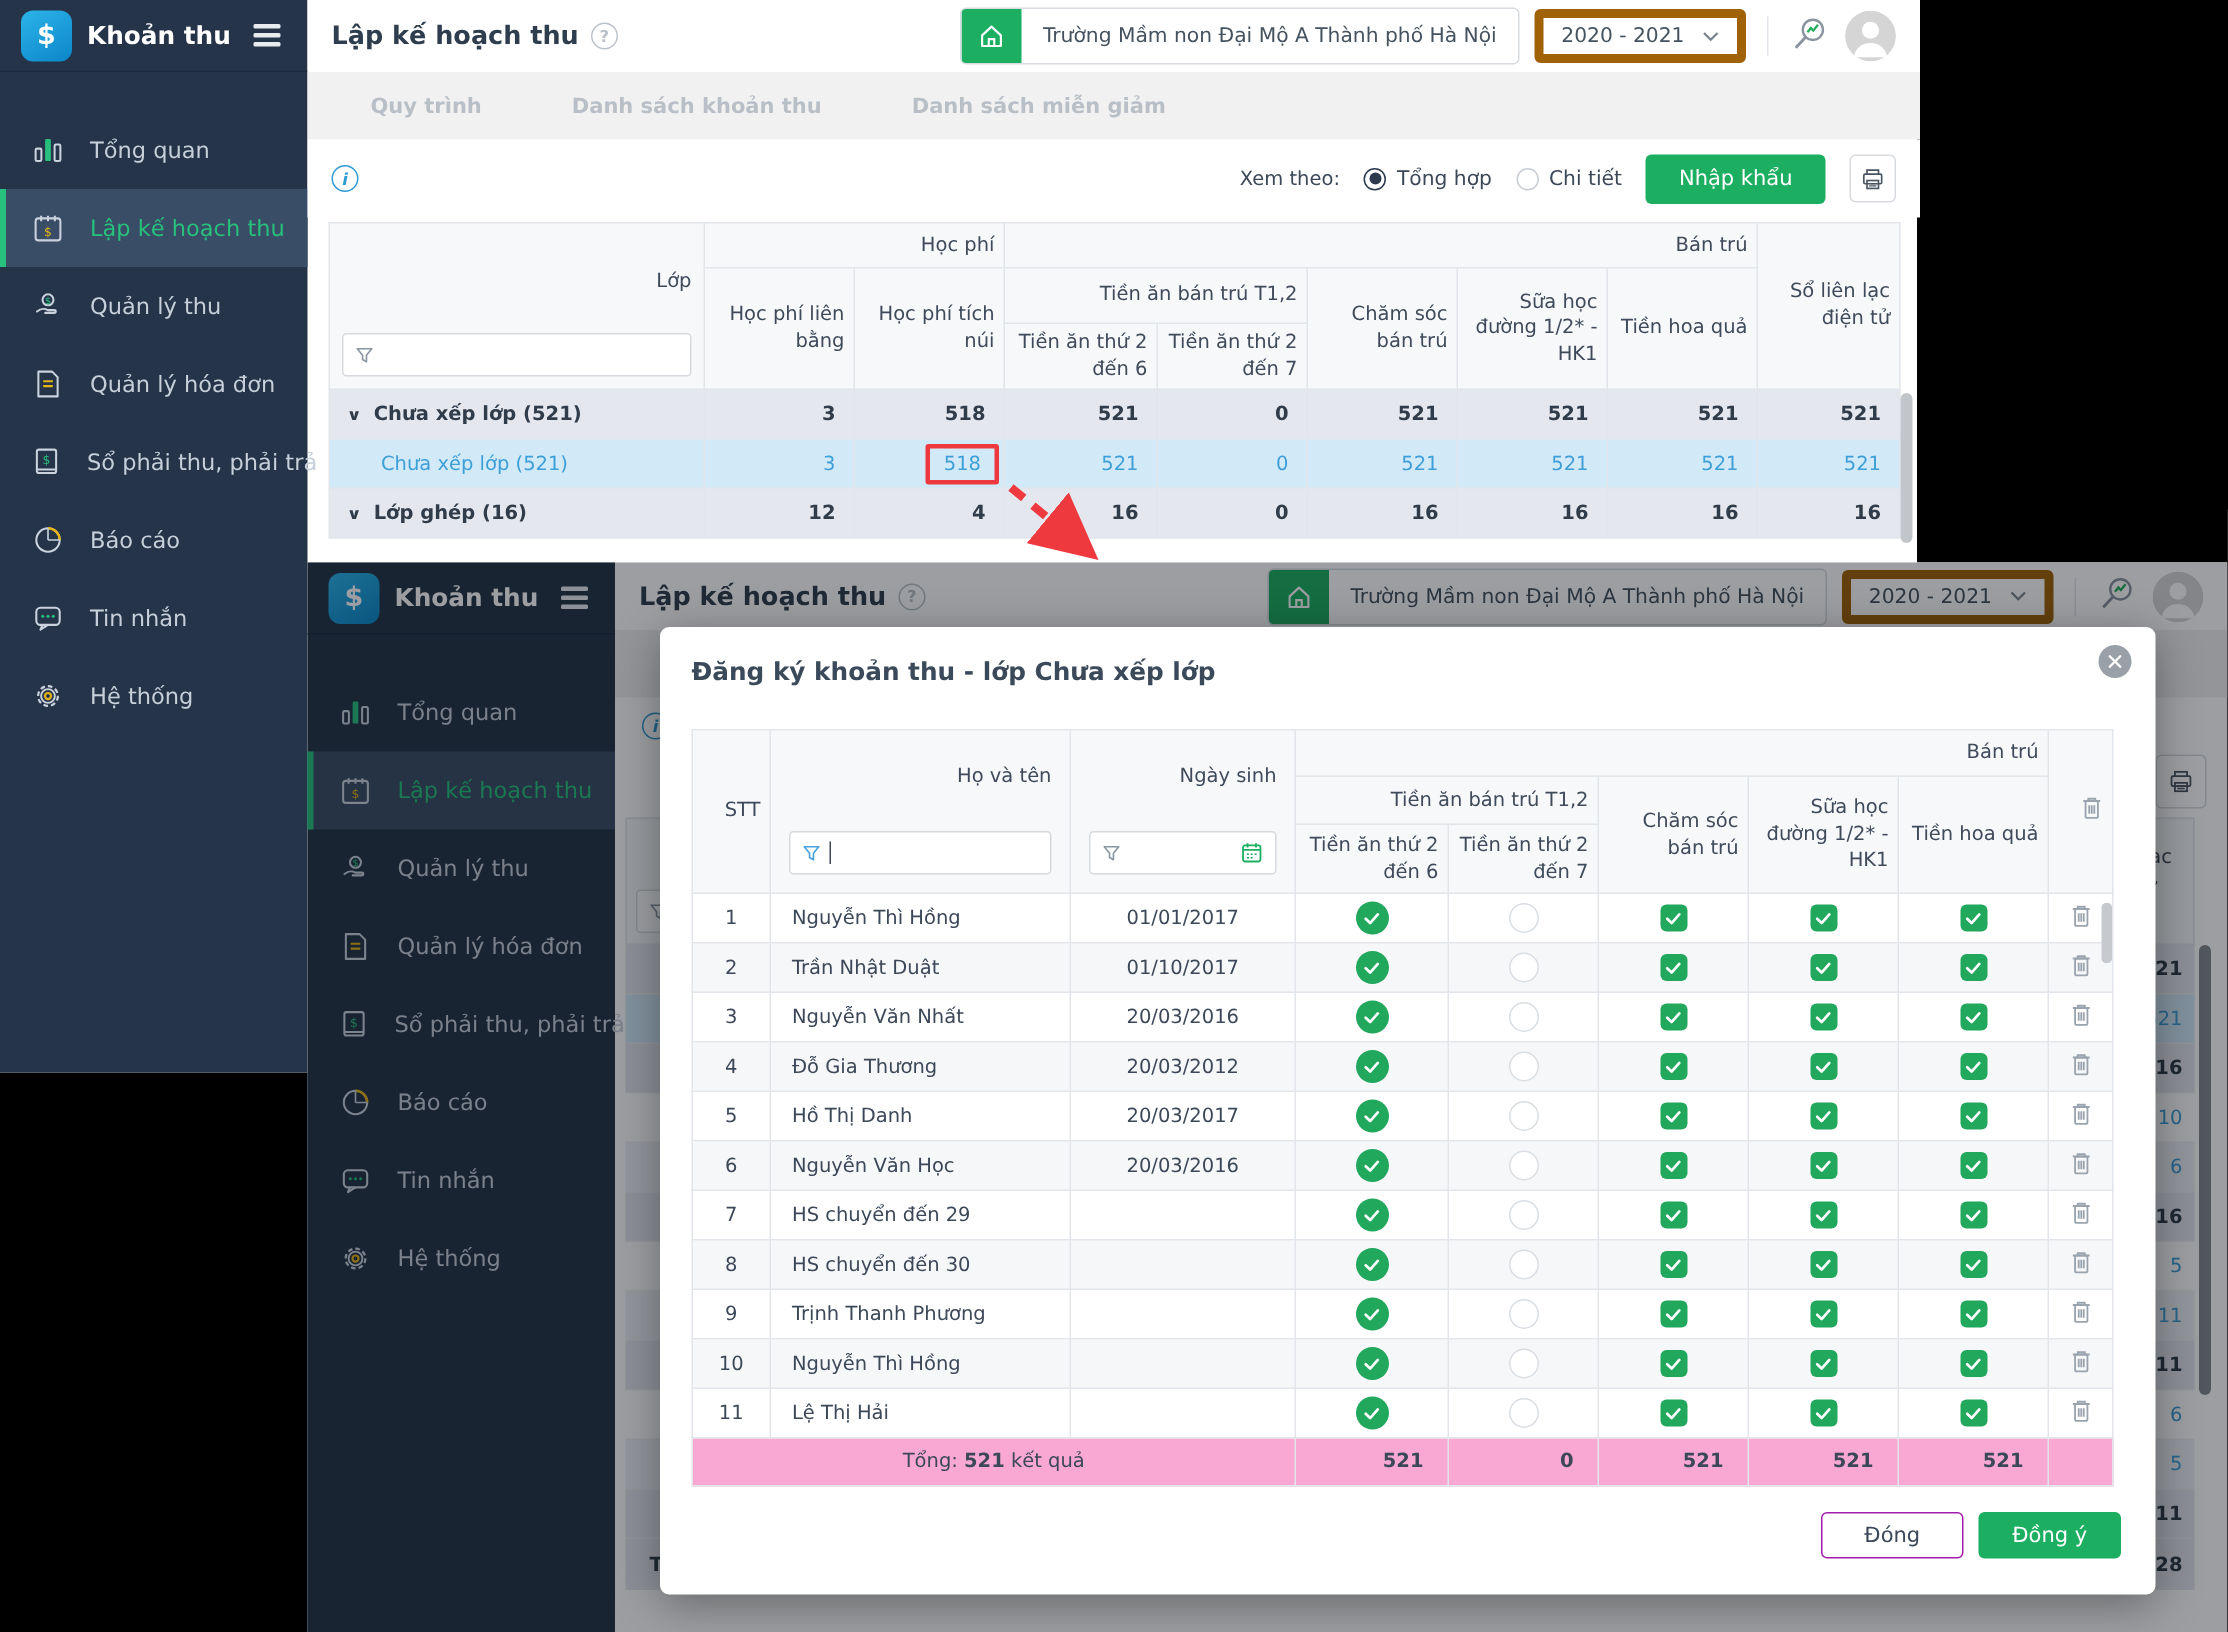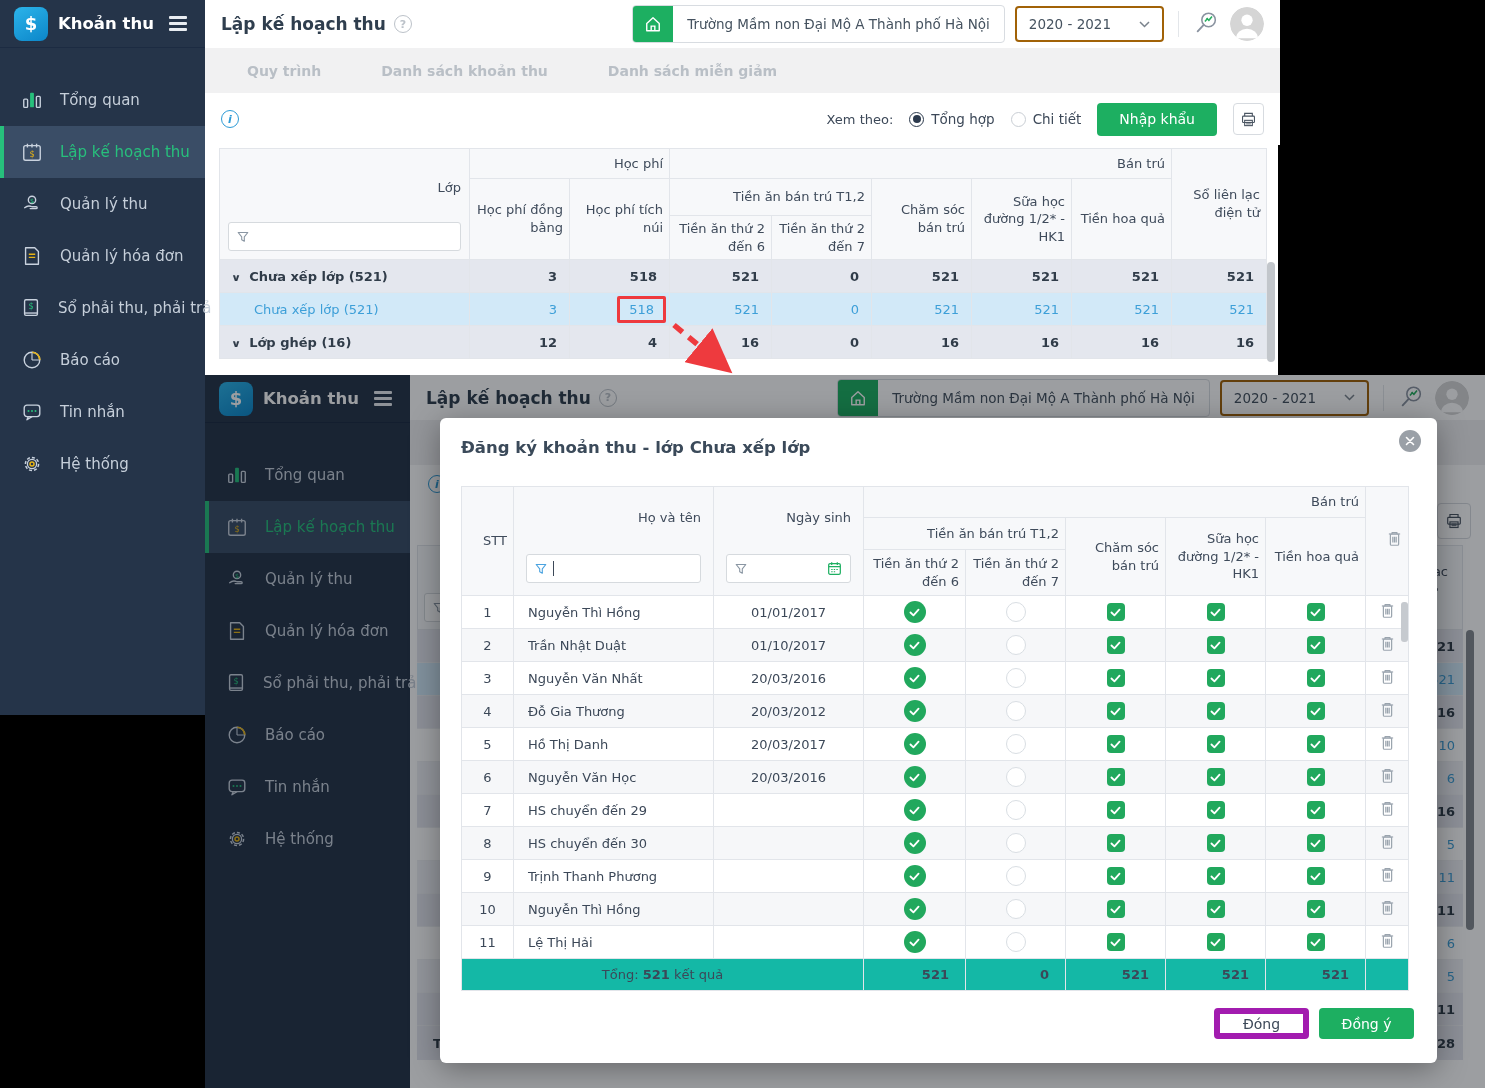--- a/index.html
+++ b/index.html
@@ -28,22 +28,22 @@
 
   .topbar{position:absolute;left:205px;top:0;width:1075px;height:48px;background:#fff;
           display:flex;align-items:center;padding:0 16px;gap:8px;}
   .page-title{font-size:17px;font-weight:600;color:#2f3e4e;white-space:nowrap;}
   .help-icon{width:18px;height:18px;border:1.5px solid #bcc2c9;border-radius:50%;color:#bcc2c9;
              font-size:11px;display:flex;align-items:center;justify-content:center;font-weight:bold;}
   .top-right{margin-left:auto;display:flex;align-items:center;gap:10px;}
   .school-box{display:flex;align-items:stretch;border:1px solid #d8dce1;border-radius:4px;overflow:hidden;height:38px;}
   .school-home{width:40px;background:#1daf61;display:flex;align-items:center;justify-content:center;}
   .school-name{display:flex;align-items:center;padding:0 14px;font-size:13.5px;color:#45525f;white-space:nowrap;}
-  .year-select{height:36px;border:2px solid #a16207;border-radius:4px;padding:0 12px;display:flex;
-               align-items:center;gap:28px;font-size:13.5px;color:#45525f;cursor:pointer;}
+  .year-select{height:36px;border:6px solid #a16207;border-radius:4px;padding:0 12px;display:flex;
+               align-items:center;gap:12px;font-size:13.5px;color:#45525f;cursor:pointer;}
   .vdiv{width:1px;height:26px;background:#e3e6ea;margin:0 4px;}
   .avatar{width:34px;height:34px;border-radius:50%;overflow:hidden;}
 
   
   .tabsbar{position:absolute;left:205px;top:48px;width:1075px;height:45px;background:#f1f1f2;
            display:flex;padding-left:12px;}
   .tab{padding:0 30px;display:flex;align-items:center;font-size:14px;font-weight:600;color:#b9bfc6;cursor:pointer;}
   .tab.active{background:#fff;color:#17a35b;border-top:3px solid #17a35b;}
   .hintbar{position:absolute;left:205px;top:93px;width:1075px;height:52px;background:#fff;
            display:flex;align-items:center;padding:0 16px;gap:10px;}
@@ -105,31 +105,31 @@
          box-shadow:0 6px 30px rgba(0,0,0,.35);z-index:10;}
   .modal-title{position:absolute;left:21px;top:20px;font-size:16.5px;font-weight:600;color:#3b4a5a;}
   .modal-close{position:absolute;top:12px;right:16px;width:22px;height:22px;border-radius:50%;background:#9aa0a7;
                display:flex;align-items:center;justify-content:center;cursor:pointer;}
   .gridM{position:absolute;left:21px;top:68px;width:947px;}
   .gridM td{height:33px;}
   .gridM tbody tr:nth-child(even) td{background:#f6f7f9;}
   .gridM td.c{text-align:center;}
   .gridM td.name{text-align:left;padding-left:14px;}
   .gridM .th-flex{display:flex;flex-direction:column;justify-content:space-between;height:96px;padding:16px 2px 6px;}
-  .gridM tfoot td{background:#14b8a6;font-weight:600;height:32px;}
+  .gridM tfoot td{background:#f9a8d4;font-weight:600;height:32px;}
   .gridM tfoot td.lbl{text-align:center;font-weight:400;color:#3c4858;}
   .gridM tfoot td.num{text-align:right;padding-right:16px;}
   .ck{display:inline-flex;align-items:center;justify-content:center;vertical-align:middle;}
   .ck-round{width:22px;height:22px;border-radius:50%;background:#21a85d;}
   .ck-round.off{background:#fff;border:1.5px solid #d9dee3;width:20px;height:20px;}
   .ck-sq{width:18px;height:18px;border-radius:4px;background:#21a85d;}
   .trash-btn{cursor:pointer;display:inline-flex;}
   .m-scroll{position:absolute;left:961px;top:184px;width:7px;height:40px;background:#c6cacf;border-radius:3px;}
   .modal-btns{position:absolute;right:23px;bottom:24px;display:flex;gap:10px;}
-  .btn-plain{width:95px;height:31px;border:6px solid #a21caf;border-radius:4px;background:#fff;color:#3c4858;
+  .btn-plain{width:95px;height:31px;border:1px solid #a21caf;border-radius:4px;background:#fff;color:#3c4858;
              font-size:14px;font-family:inherit;cursor:pointer;}
   .btn-ok{width:95px;height:31px;border:none;border-radius:4px;background:#1daf61;color:#fff;font-size:14px;
           font-family:inherit;cursor:pointer;}
 
   .annotation{position:absolute;left:0;top:0;z-index:30;pointer-events:none;}
 </style>
 </head>
 <body>
 
 <div class="canvas">
@@ -320,21 +320,21 @@
                     <path d="M1.2 1.5h9.6L7.3 5.8v4.4L4.7 8.7V5.8z" stroke-linejoin="round"></path>
                   </svg>
               </span>
             </div>
           </th>
           <th colspan="2">Học phí</th>
           <th colspan="5">Bán trú</th>
           <th rowspan="3">Sổ liên lạc điện tử</th>
         </tr>
         <tr style="height:36px;">
-          <th rowspan="2">Học phí đồng bằng</th>
+          <th rowspan="2">Học phí liên bằng</th>
           <th rowspan="2">Học phí tích núi</th>
           <th colspan="2">Tiền ăn bán trú T1,2</th>
           <th rowspan="2">Chăm sóc bán trú</th>
           <th rowspan="2">Sữa học đường 1/2* - HK1</th>
           <th rowspan="2">Tiền hoa quả</th>
         </tr>
         <tr style="height:44px;">
           <th>Tiền ăn thứ 2 đến 6</th>
           <th>Tiền ăn thứ 2 đến 7</th>
         </tr>

